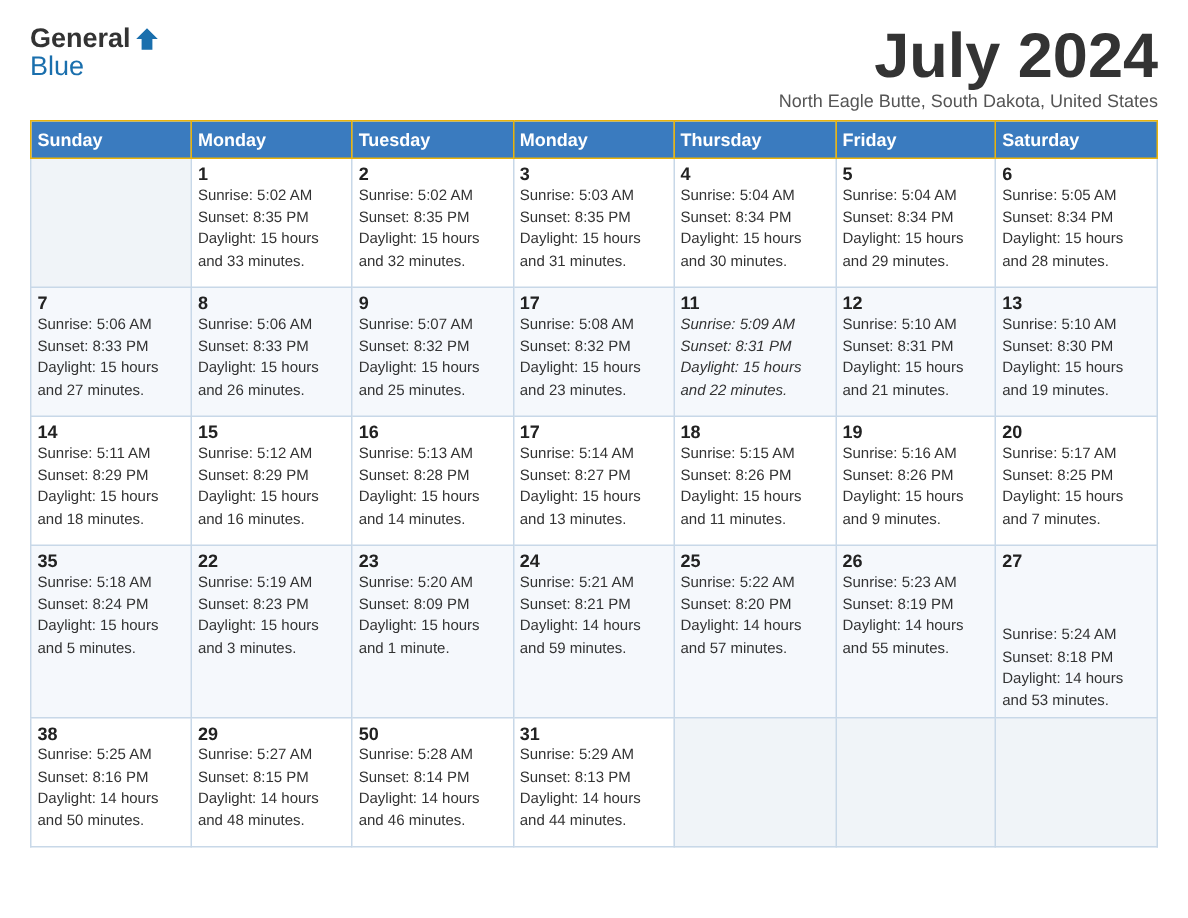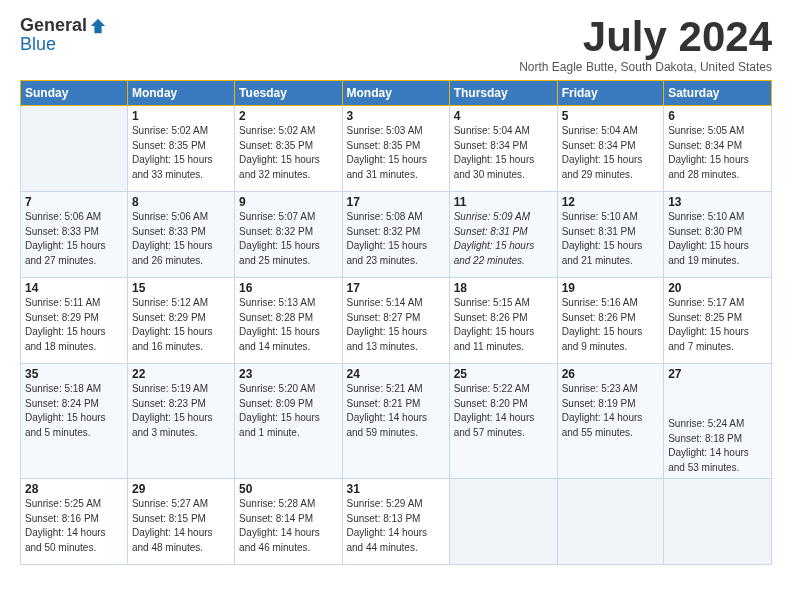--- a/index.html
+++ b/index.html
@@ -326,21 +326,21 @@
           <td>
             <span class="day-number">27</span>
             <div class="day-info" style="white-space: pre-line; margin-top: 36px;">Sunrise: 5:24 AM
 Sunset: 8:18 PM
 Daylight: 14 hours
 and 53 minutes.</div>
           </td>
         </tr>
         <tr>
           <td>
-            <span class="day-number">28</span>
+            <span class="day-number">38</span>
             <div class="day-info" style="white-space: pre-line;">Sunrise: 5:25 AM
 Sunset: 8:16 PM
 Daylight: 14 hours
 and 50 minutes.</div>
           </td>
           <td>
             <span class="day-number">29</span>
             <div class="day-info" style="white-space: pre-line;">Sunrise: 5:27 AM
 Sunset: 8:15 PM
 Daylight: 14 hours

